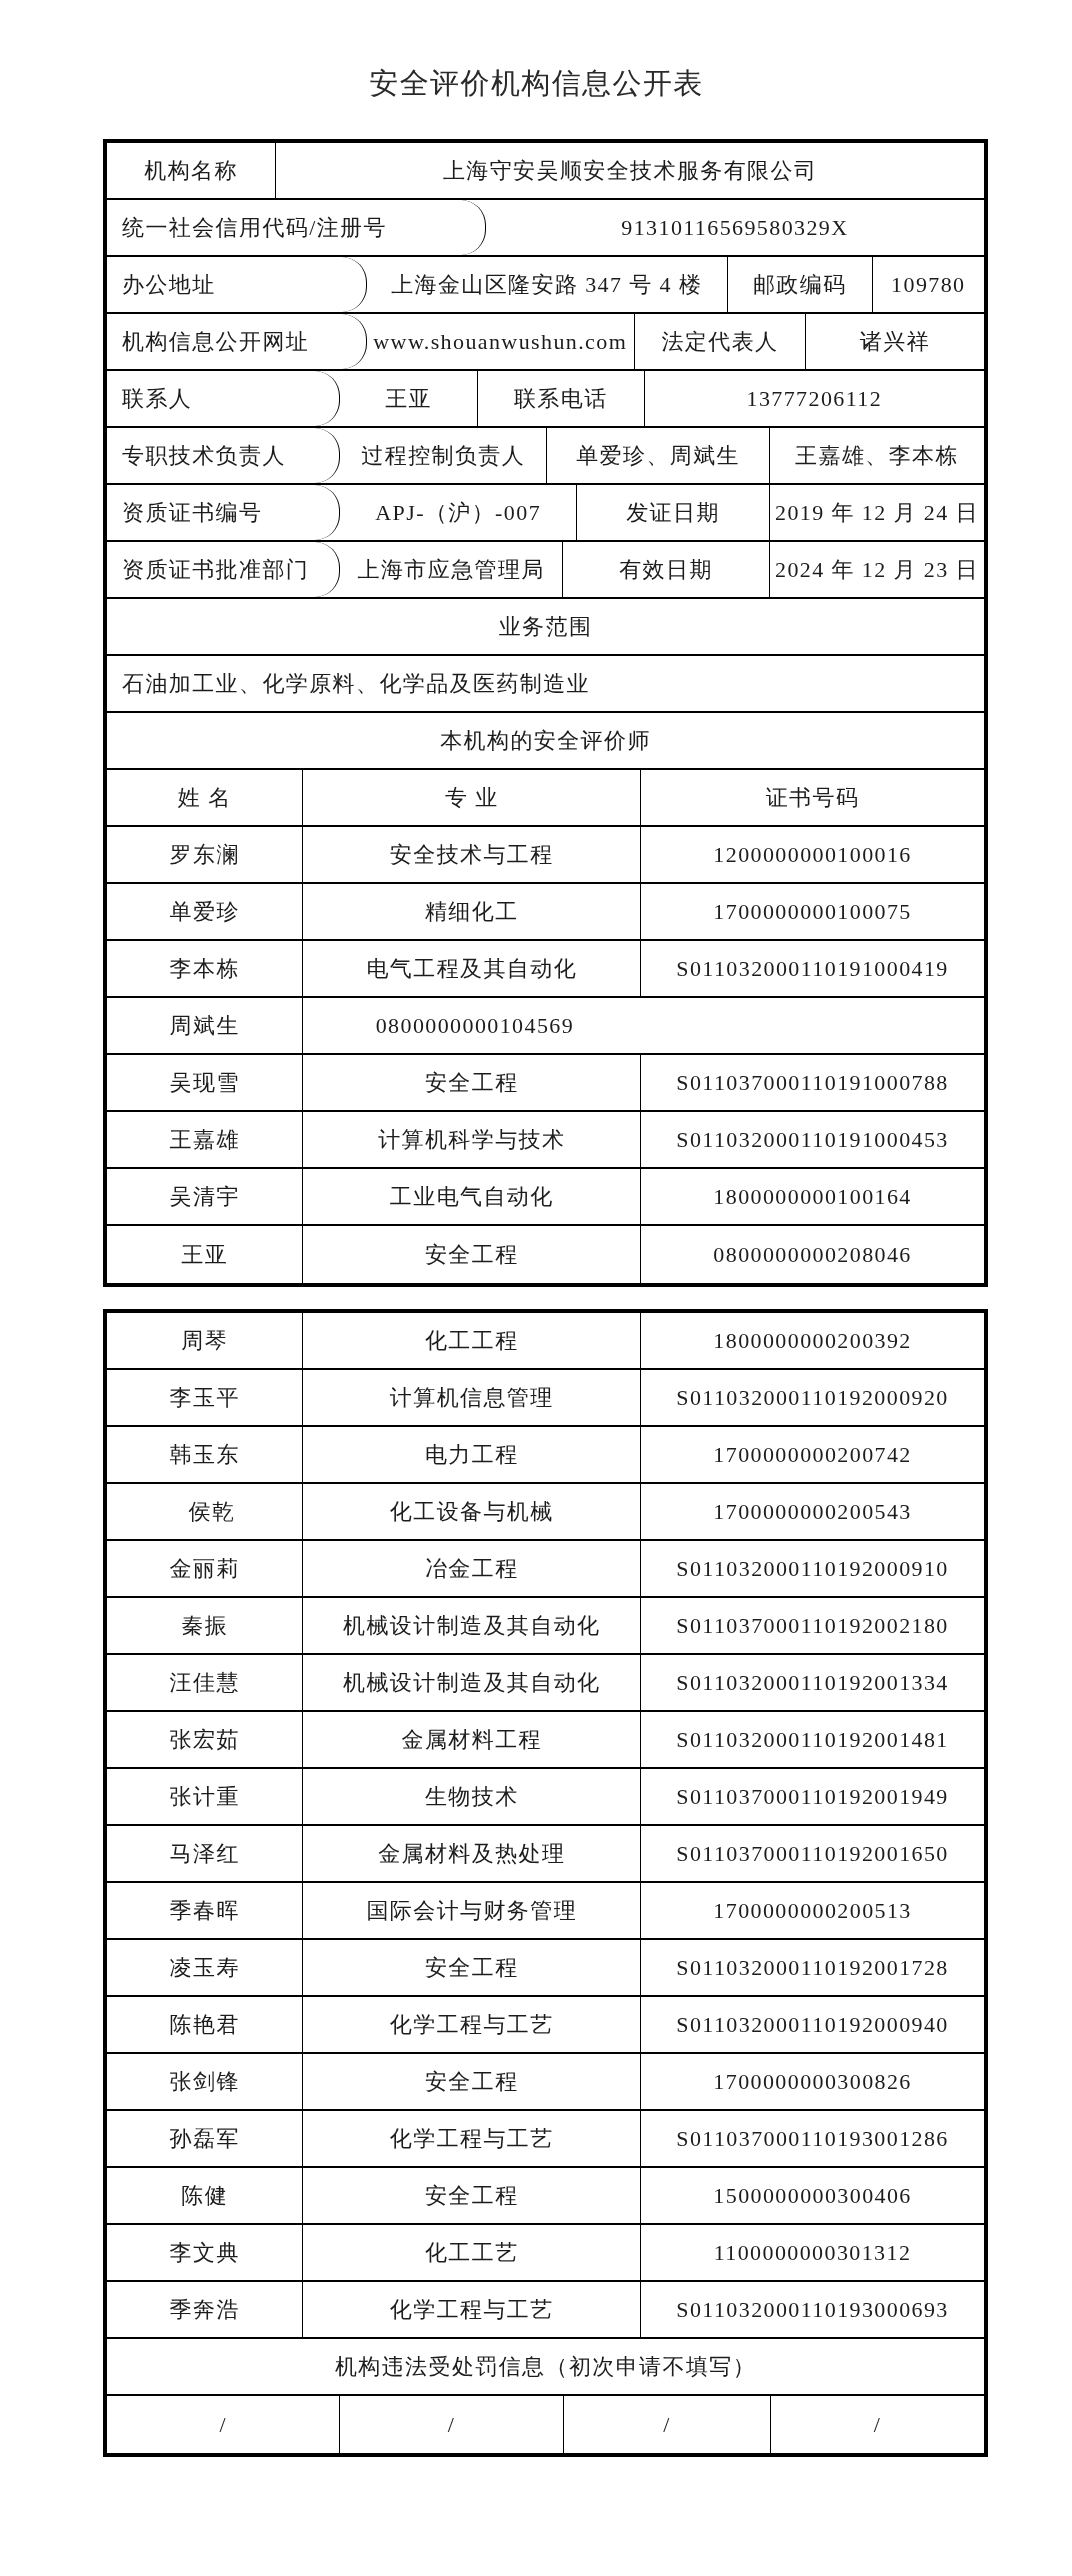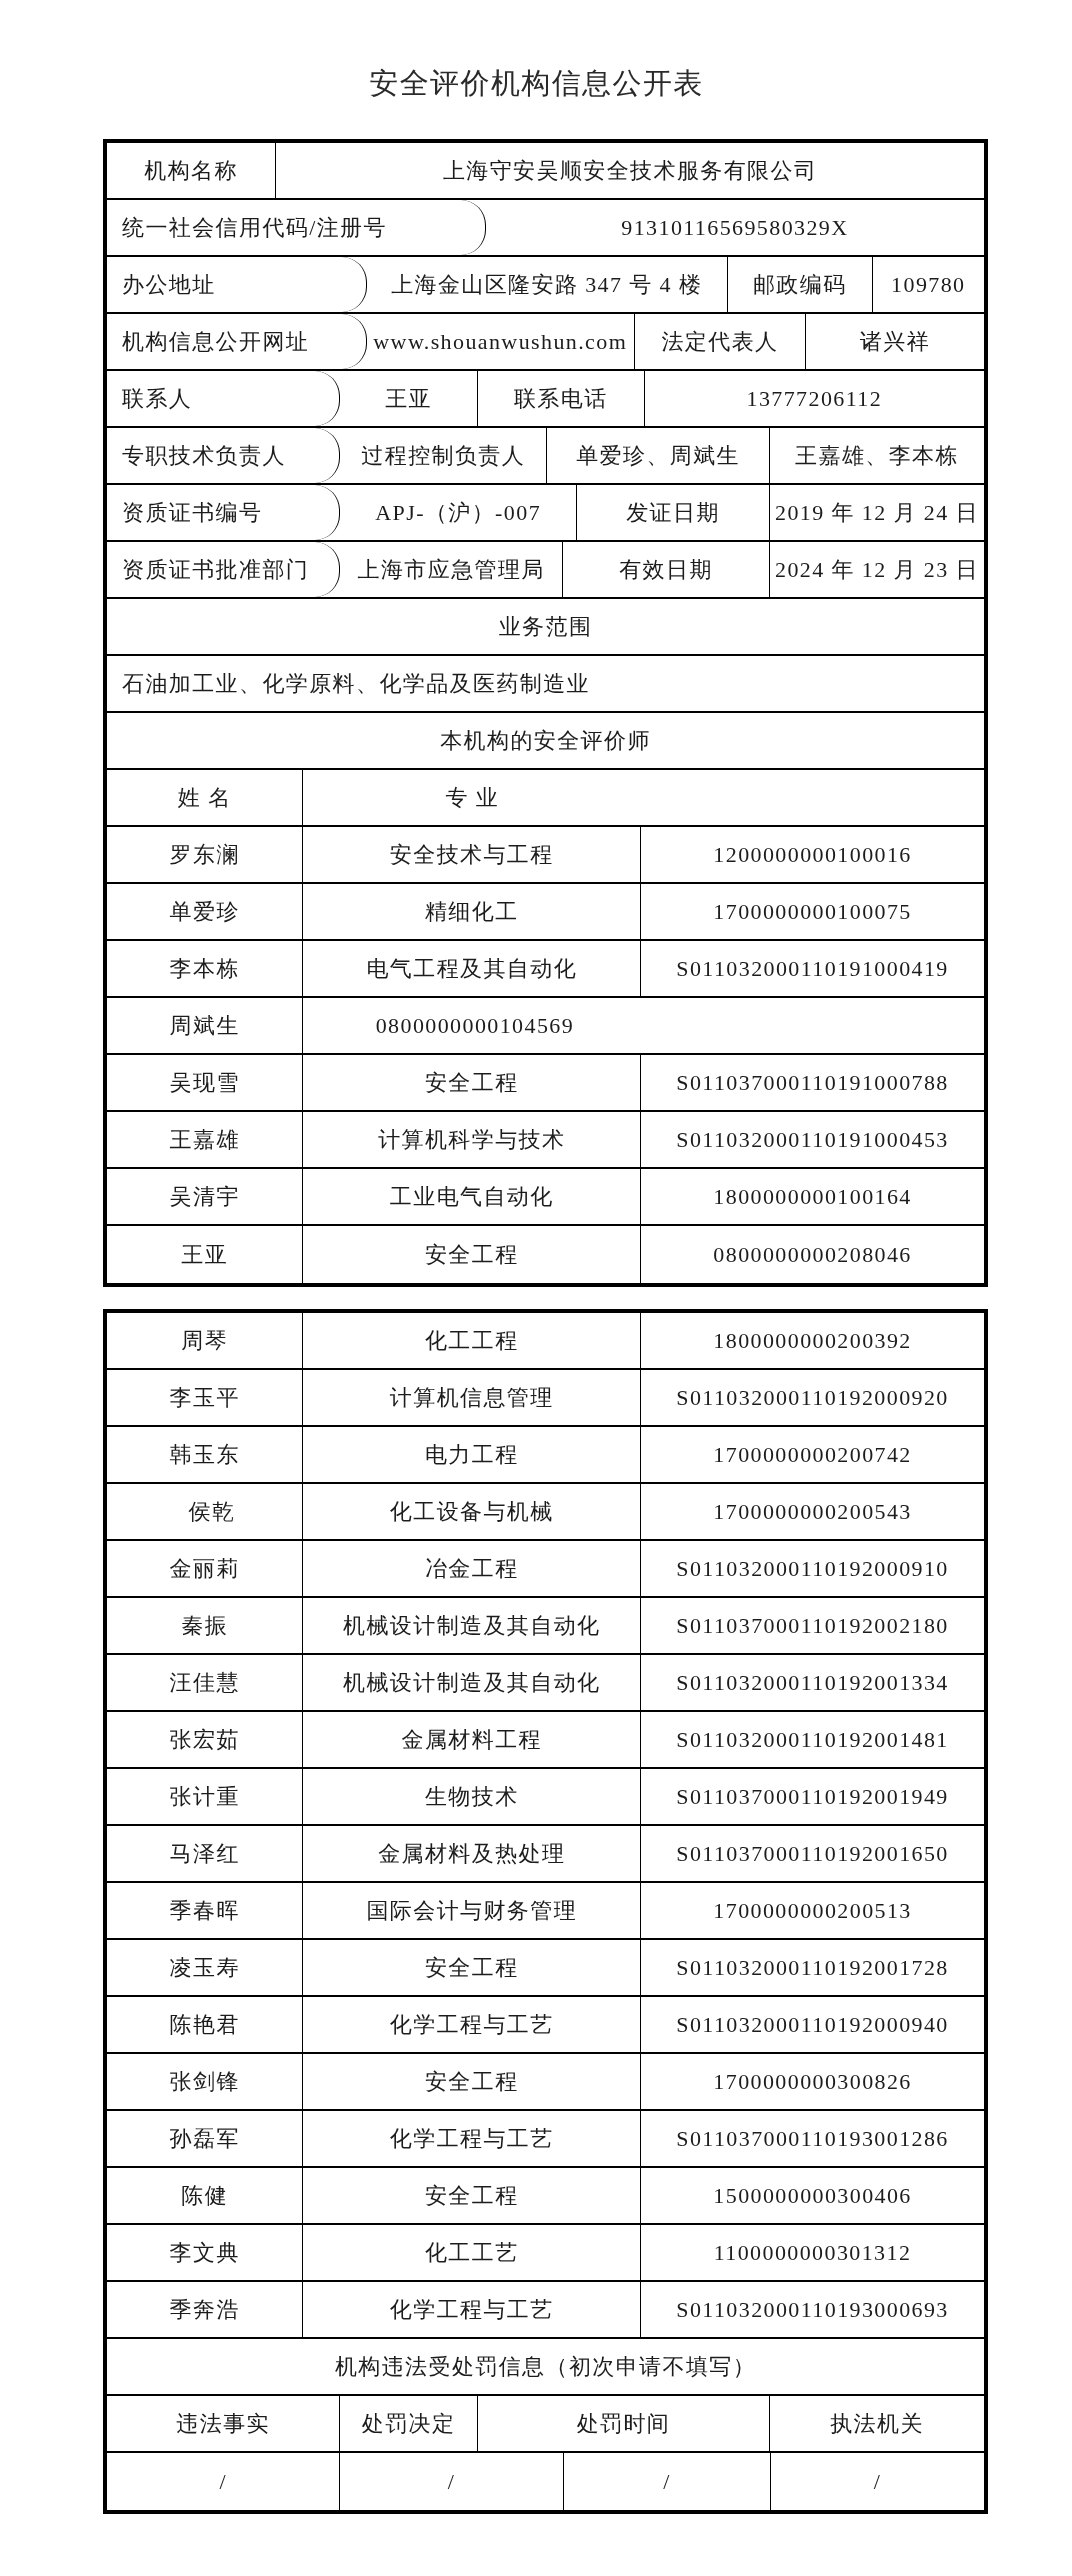--- a/index.html
+++ b/index.html
@@ -118,20 +118,21 @@
       </div>
       <div class="row">
         <div class="cell left" style="width: 100%;">石油加工业、化学原料、化学品及医药制造业</div>
       </div>
       <div class="row">
         <div class="cell" style="width: 100%;">本机构的安全评价师</div>
       </div>
       <div class="row">
         <div class="cell" style="width: 22.4%;">姓 名</div>
         <div class="cell" style="width: 38.5%;">专 业</div>
+        <div class="cell" style="width: 39.1%;">证书号码</div>
       </div>
       <div class="row">
         <div class="cell" style="width: 22.4%;">罗东澜</div>
         <div class="cell" style="width: 38.5%;">安全技术与工程</div>
         <div class="cell" style="width: 39.1%;">1200000000100016</div>
       </div>
       <div class="row">
         <div class="cell" style="width: 22.4%;">单爱珍</div>
         <div class="cell" style="width: 38.5%;">精细化工</div>
         <div class="cell" style="width: 39.1%;">1700000000100075</div>
@@ -252,26 +253,20 @@
         <div class="cell" style="width: 38.5%;">化工工艺</div>
         <div class="cell" style="width: 39.1%;">1100000000301312</div>
       </div>
       <div class="row">
         <div class="cell" style="width: 22.4%;">季奔浩</div>
         <div class="cell" style="width: 38.5%;">化学工程与工艺</div>
         <div class="cell" style="width: 39.1%;">S011032000110193000693</div>
       </div>
       <div class="row">
         <div class="cell" style="width: 100%;">机构违法受处罚信息（初次申请不填写）</div>
-      </div>
-      <div class="row">
-        <div class="cell" style="width: 26.6%;">违法事实</div>
-        <div class="cell" style="width: 15.7%;">处罚决定</div>
-        <div class="cell" style="width: 33.3%;">处罚时间</div>
-        <div class="cell" style="width: 24.4%;">执法机关</div>
       </div>
       <div class="row">
         <div class="cell" style="width: 26.6%;">/</div>
         <div class="cell" style="width: 25.5%;">/</div>
         <div class="cell" style="width: 23.6%;">/</div>
         <div class="cell" style="width: 24.3%;">/</div>
       </div>
     </div>
 </div>
 

